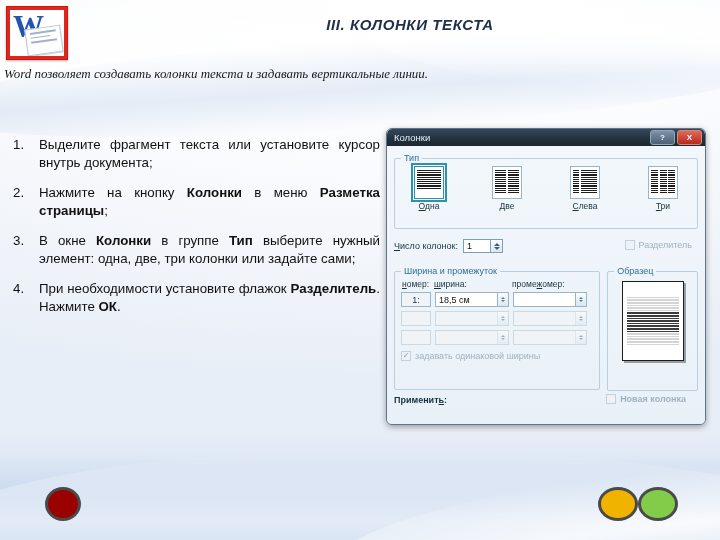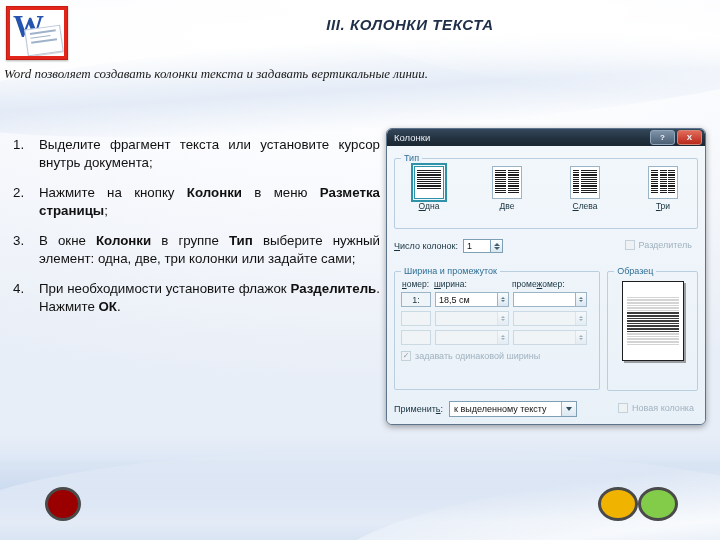--- a/index.html
+++ b/index.html
@@ -211,35 +211,35 @@
   #sample-group{width:82px;height:104px;position:relative;padding:9px 5px 5px 5px;}
   #sample-page{
     width:62px;height:80px;margin:0 auto;background:#ffffff;border:1px solid #1d1d1d;
     box-shadow:2px 2px 0 rgba(0,0,0,.35);padding:4px 4px;box-sizing:border-box;
     display:flex;flex-direction:column;justify-content:center;gap:1px;overflow:hidden;
   }
   #sample-page i{display:block;height:1.6px;background:#d4d4d4;}
   #sample-page i.dark{background:#3b3b3b;}
 
   
-  #applyrow{display:flex;align-items:center;margin-top:9px;position:relative;height:17px;}
+  #applyrow{display:flex;align-items:center;position:relative;height:17px;font-weight:bold;}
   #applyrow .lbl{font-size:9px;color:#16323f;}
   #applyrow .lbl span{text-decoration:underline;}
   #apply-select{
     margin-left:6px;width:128px;height:16px;box-sizing:border-box;
     border:1px solid #7f9fb5;background:#fff;display:flex;align-items:center;
     font-size:9px;color:#111;padding-left:4px;
   }
   #apply-select .caret{
     margin-left:auto;width:14px;height:14px;border-left:1px solid #9bb4c6;
     background:linear-gradient(180deg,#fafdff,#dbe7f0);
     display:flex;align-items:center;justify-content:center;
   }
   #apply-select .caret i{width:0;height:0;border-left:3.5px solid transparent;border-right:3.5px solid transparent;border-top:4px solid #31505f;}
-  #newcol-chk{position:absolute;right:4px;top:3px;}
+  #newcol-chk{position:absolute;right:12px;top:3px;}
 
   
   .navbtn{position:absolute;border-radius:50%;border:3px solid #4a4a4a;}
   #nav-back{left:45px;top:487px;width:30px;height:28px;background:#9b0000;}
   #nav-prev{left:598px;top:487px;width:34px;height:28px;background:#f0b400;}
   #nav-next{left:638px;top:487px;width:34px;height:28px;background:#82cc4a;}
 </style>
 </head>
 <body>
 
@@ -529,26 +529,20 @@
               <i></i>
               <i></i>
               <i></i>
               <i></i>
             </div>
         </div>
       </div>
 
       <div id="applyrow">
         <div class="lbl"><span style="text-decoration:none">Применит</span><span>ь</span><span style="text-decoration:none">:</span></div>
-        <div id="apply-select">
-          <span>к выделенному тексту</span>
-          <span class="caret">
-              <i></i>
-            </span>
-        </div>
         <div class="chk disabled" id="newcol-chk">
           <div class="bx"></div>
           <div>Новая колонка</div>
         </div>
       </div>
 
     </div>
   </div>
 
   <div class="band-edge"></div>

